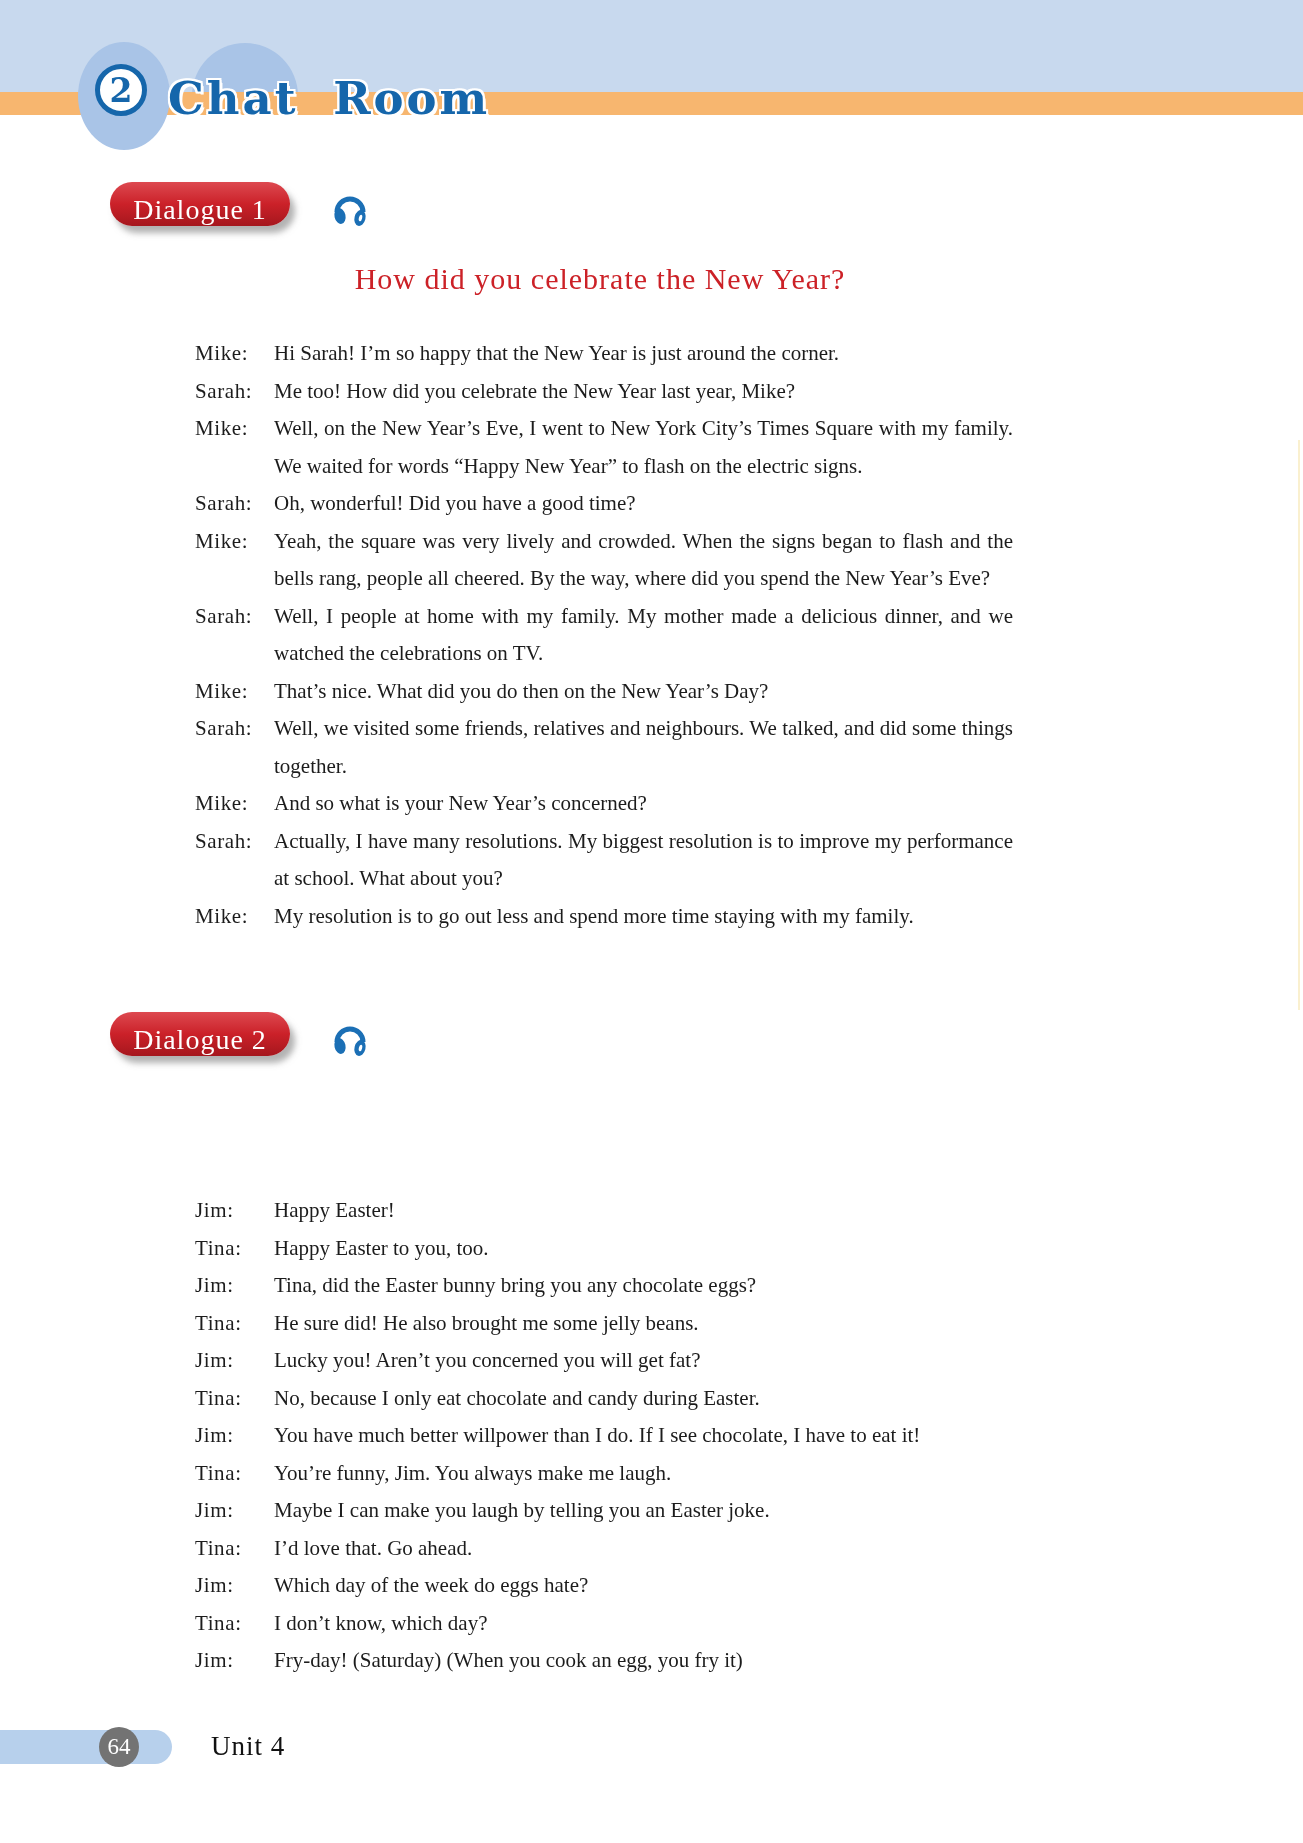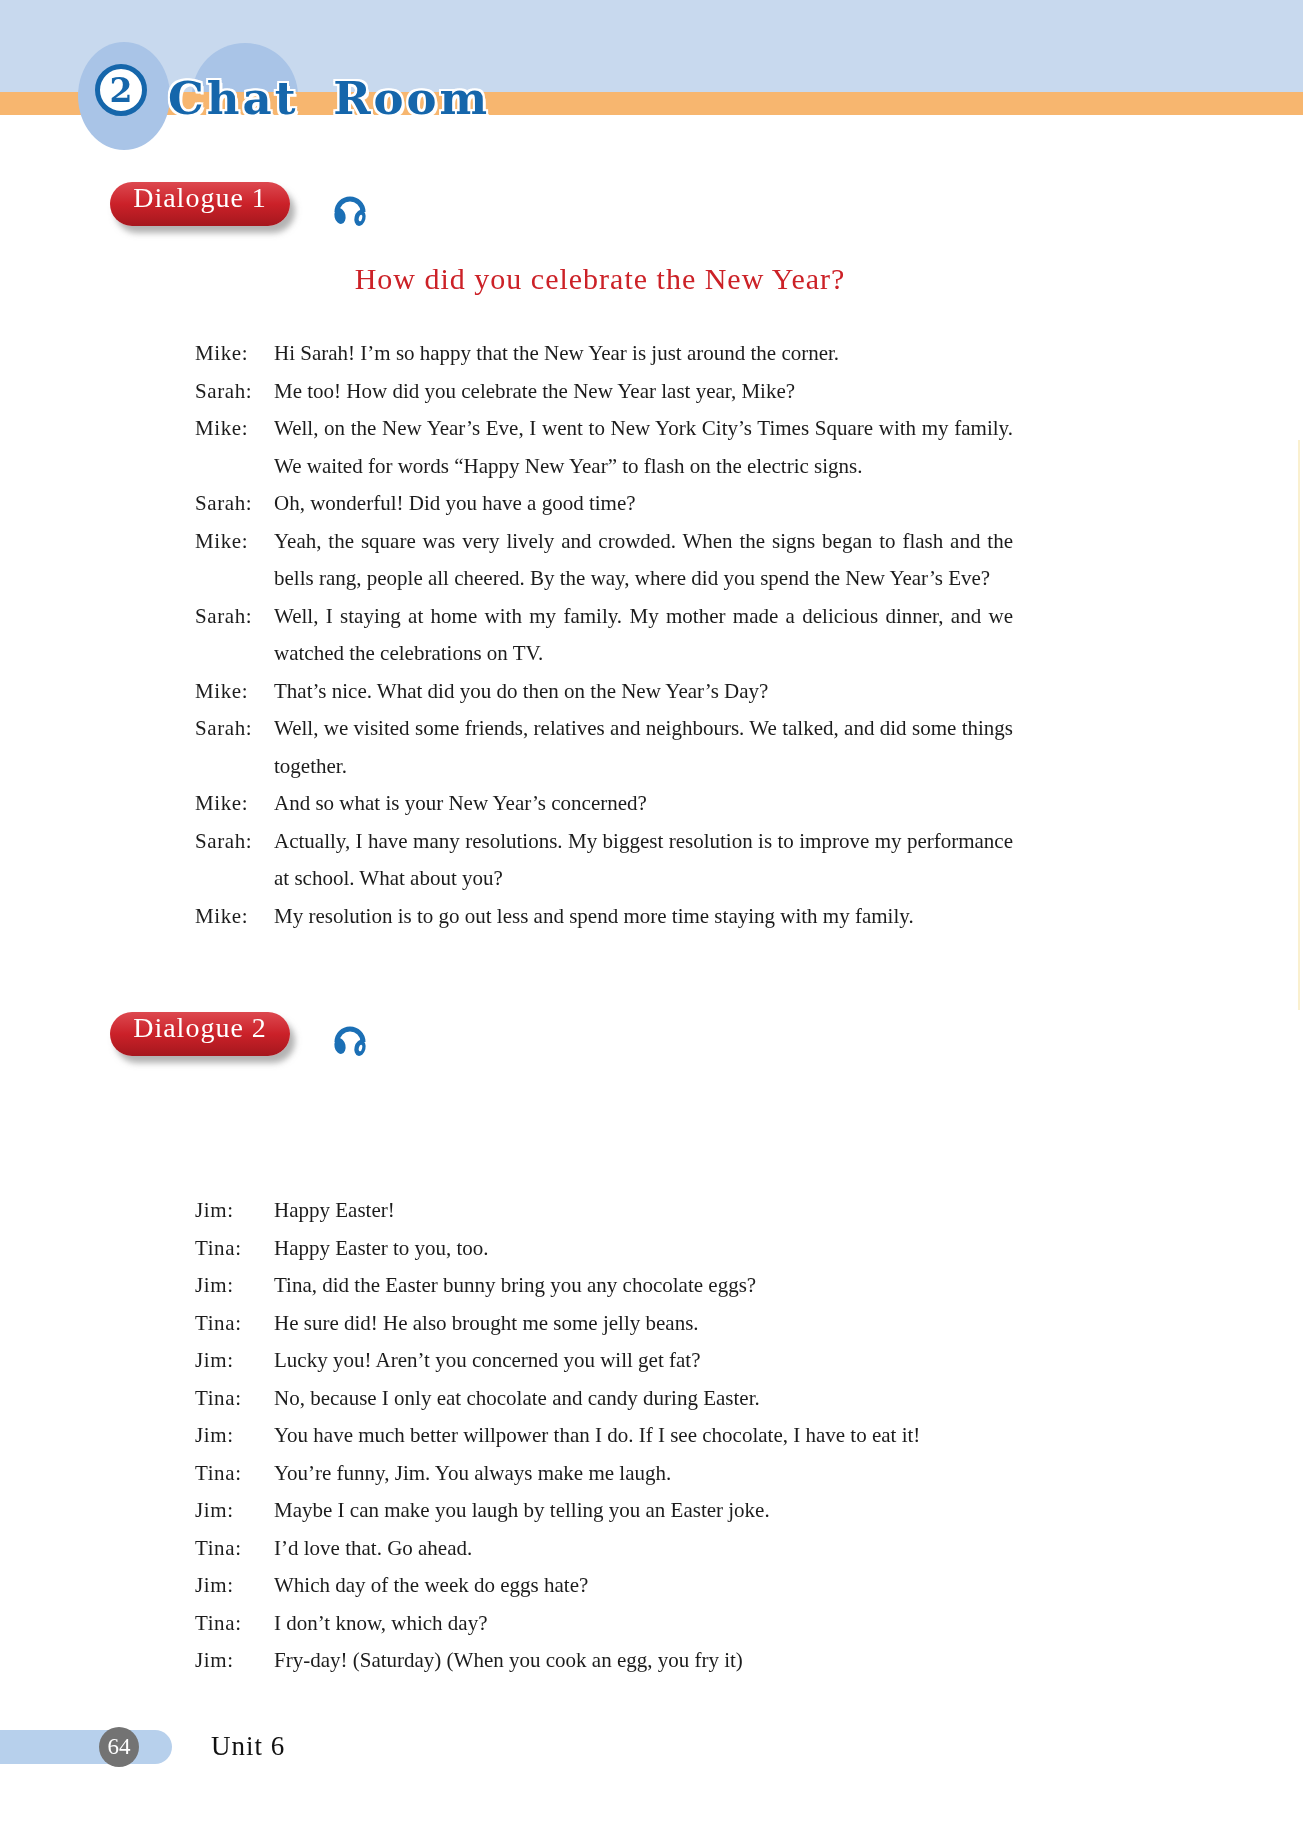--- a/index.html
+++ b/index.html
@@ -27,21 +27,21 @@
     text-shadow:-2px -2px 0 #fff,2px -2px 0 #fff,-2px 2px 0 #fff,2px 2px 0 #fff,
                 0 -2px 0 #fff,0 2px 0 #fff,-2px 0 0 #fff,2px 0 0 #fff,3px 3px 0 #fff;
     margin-top:16px;
   }
   
   .badge{
     position:absolute;left:110px;width:180px;height:44px;border-radius:22px;
     background:linear-gradient(180deg,#dd4950 0%,#cb2129 50%,#a5171e 100%);
     box-shadow:5px 7px 6px rgba(115,115,115,0.55);
     color:#ffffff;font-size:28px;letter-spacing:1px;
-    display:flex;align-items:flex-start;justify-content:center;z-index:2;
+    display:flex;align-items:flex-end;justify-content:center;z-index:2;
   }
   .badge-1{top:182px;}
   .badge-2{top:1012px;}
   .headphones{position:absolute;left:332px;width:36px;height:40px;cursor:pointer;}
   .headphones-1{top:188px;}
   .headphones-2{top:1018px;}
   
   .sec-title{
     position:absolute;left:150px;width:900px;text-align:center;
     color:#cc2127;font-size:30px;letter-spacing:1px;white-space:nowrap;
@@ -108,21 +108,21 @@
       <div class="d-row">
         <div class="speaker">Sarah:</div>
         <div class="utterance">Oh, wonderful! Did you have a good time?</div>
       </div>
       <div class="d-row">
         <div class="speaker">Mike:</div>
         <div class="utterance">Yeah, the square was very lively and crowded. When the signs began to flash and the bells rang, people all cheered. By the way, where did you spend the New Year’s Eve?</div>
       </div>
       <div class="d-row">
         <div class="speaker">Sarah:</div>
-        <div class="utterance">Well, I staying at home with my family. My mother made a delicious dinner, and we watched the celebrations on TV.</div>
+        <div class="utterance">Well, I people at home with my family. My mother made a delicious dinner, and we watched the celebrations on TV.</div>
       </div>
       <div class="d-row">
         <div class="speaker">Mike:</div>
         <div class="utterance">That’s nice. What did you do then on the New Year’s Day?</div>
       </div>
       <div class="d-row">
         <div class="speaker">Sarah:</div>
         <div class="utterance">Well, we visited some friends, relatives and neighbours. We talked, and did some things together.</div>
       </div>
       <div class="d-row">
@@ -202,15 +202,15 @@
         <div class="utterance">Fry-day! (Saturday) (When you cook an egg, you fry it)</div>
       </div>
     </div>
 
   <div class="edge-line"></div>
 
   <div class="footer-pill"></div>
   <div class="page-num">
     <span>64</span>
   </div>
-  <div class="unit-label">Unit 6</div>
+  <div class="unit-label">Unit 4</div>
 
 </div>
 
 </body></html>

